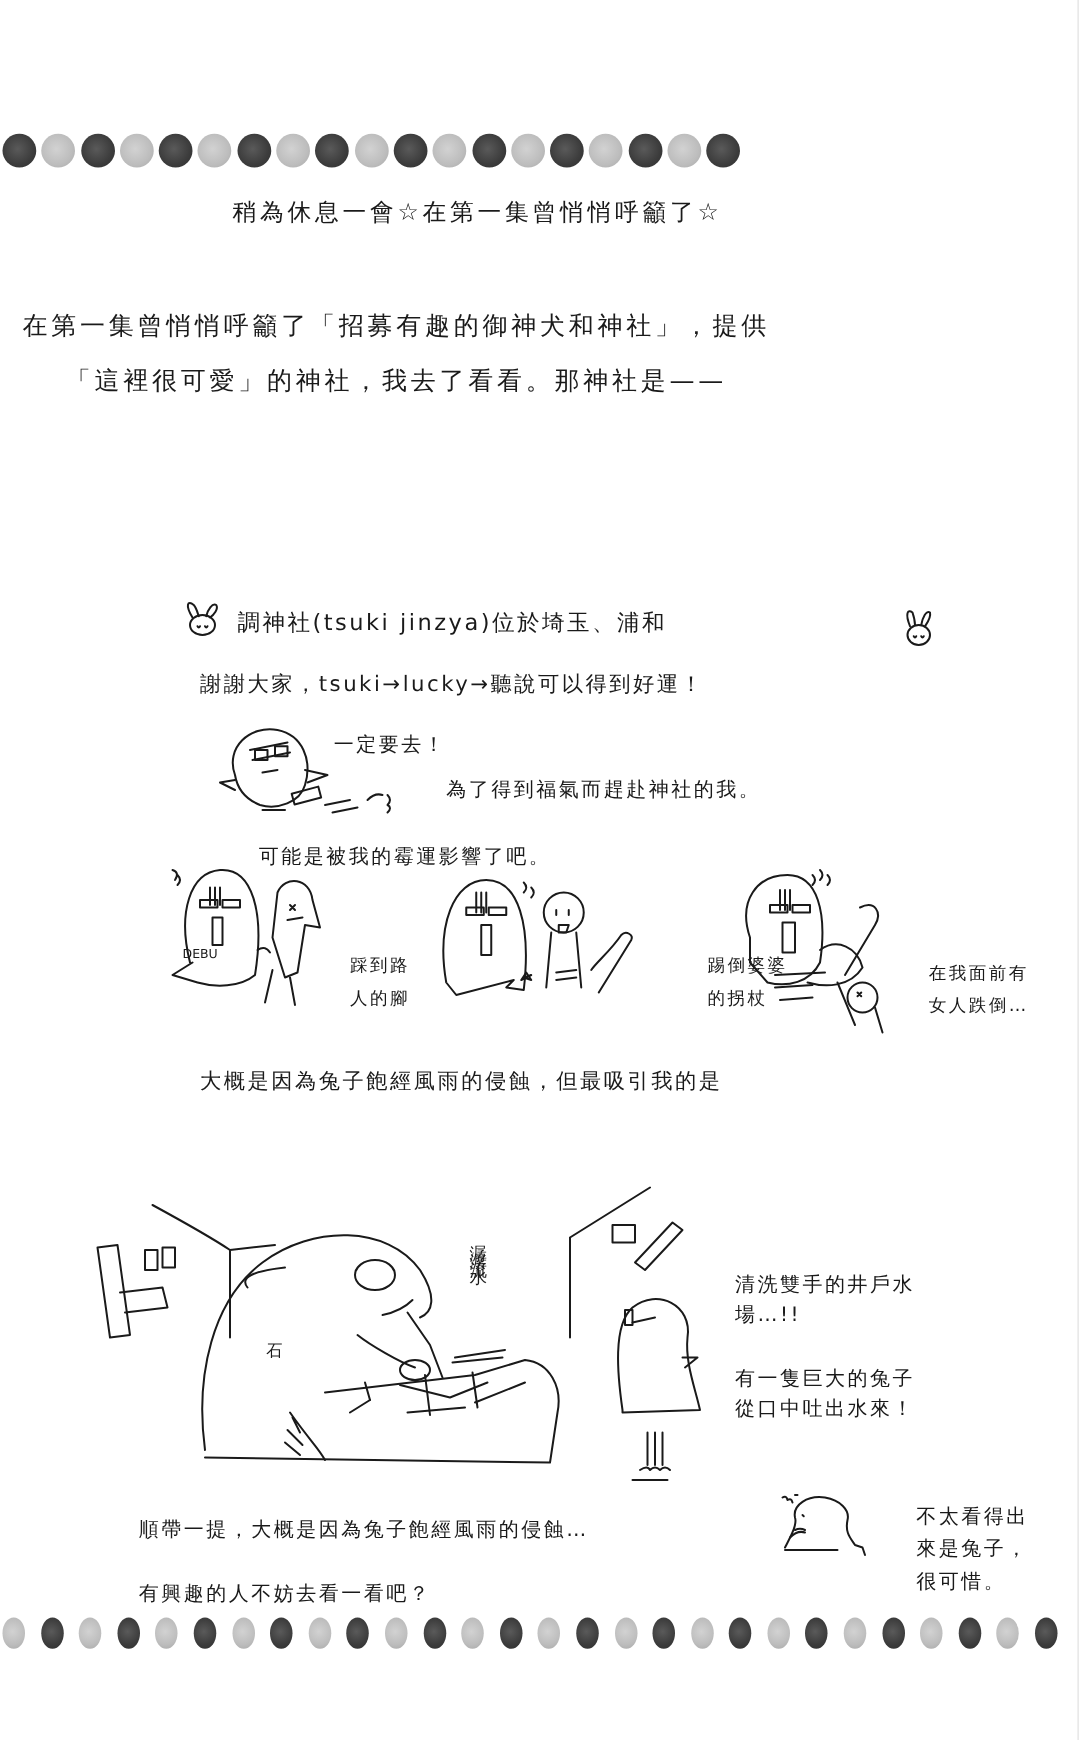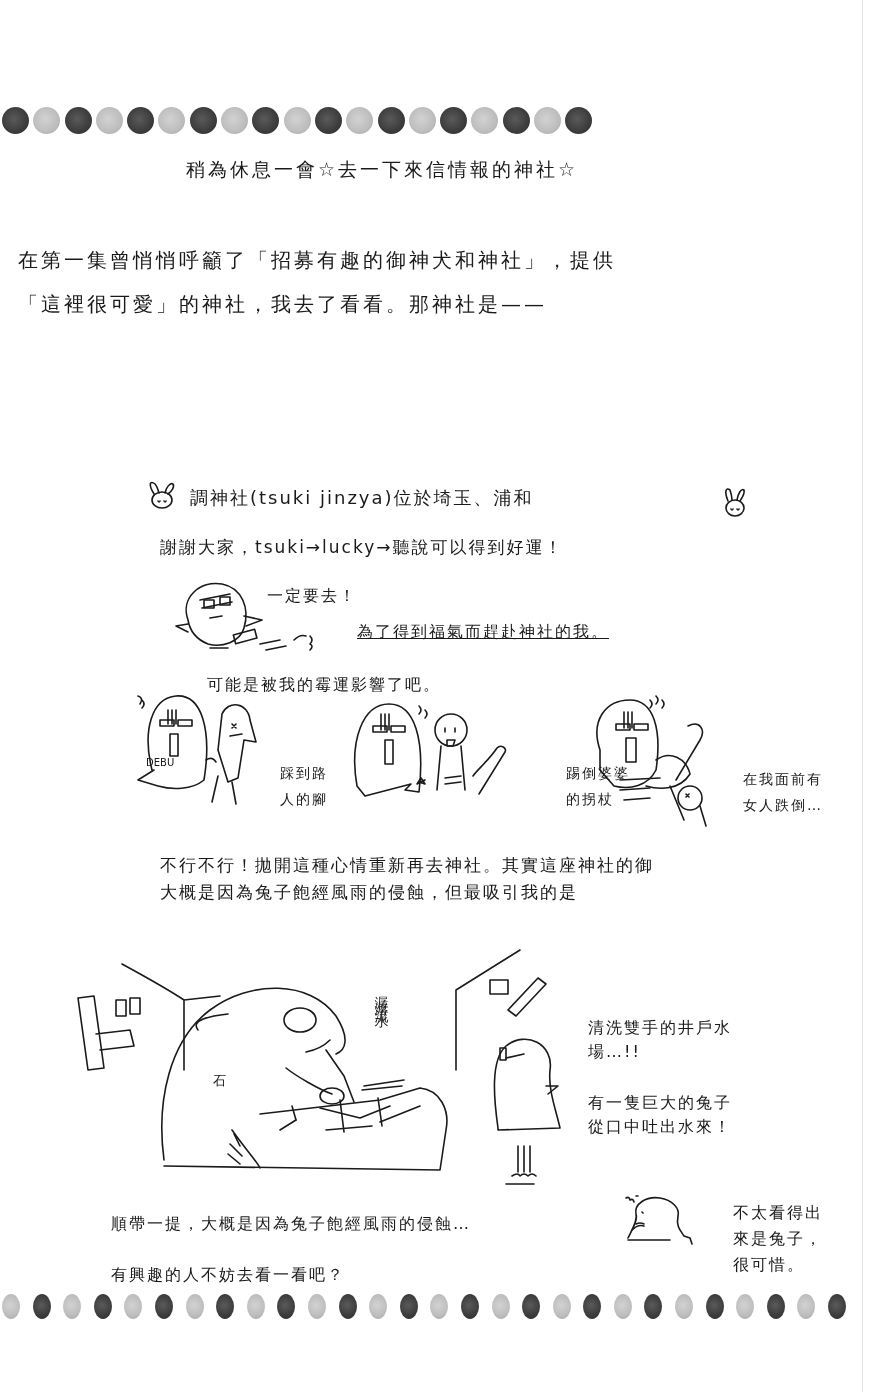--- a/index.html
+++ b/index.html
@@ -40,25 +40,25 @@
     <div class="dot light" style="width: 27px; height: 27px;"></div>
     <div class="dot dark" style="width: 27px; height: 27px;"></div>
     <div class="dot light" style="width: 27px; height: 27px;"></div>
     <div class="dot dark" style="width: 27px; height: 27px;"></div>
     <div class="dot light" style="width: 27px; height: 27px;"></div>
     <div class="dot dark" style="width: 27px; height: 27px;"></div>
     <div class="dot light" style="width: 27px; height: 27px;"></div>
     <div class="dot dark" style="width: 27px; height: 27px;"></div>
   </div>
 
-<div class="abs title" style="left:186px; top:157px;">稍為休息一會☆去一下來信情報的神社☆</div>
+<div class="abs title" style="left:186px; top:157px;">稍為休息一會☆在第一集曾悄悄呼籲了☆</div>
 
 <div class="abs para" style="left:18px; top:240px;">
   <div>在第一集曾悄悄呼籲了「招募有趣的御神犬和神社」，提供</div>
-  <div style="margin-top:4px;">「這裡很可愛」的神社，我去了看看。那神社是——</div>
+  <div style="margin-top:4px;text-align:center;">「這裡很可愛」的神社，我去了看看。那神社是——</div>
 </div>
 
 <svg class="ill" style="left:146px; top:480px;" width="32" height="30" viewBox="0 0 32 30">
   <path d="M8 14 C2 4 4 0 9 4 C11 6 12 10 13 13"></path>
   <path d="M19 13 C20 8 24 2 27 4 C29 7 25 12 22 14"></path>
   <ellipse cx="16" cy="20" rx="10" ry="8"></ellipse>
   <path d="M12 21 q1 2 2 0 M18 21 q1 2 2 0"></path>
 </svg>
 <div class="abs cap" style="left:190px; top:486px; font-size:18px;">調神社(tsuki jinzya)位於埼玉、浦和</div>
 <svg class="ill" style="left:718px; top:485px;" width="32" height="34" viewBox="0 0 32 34">
@@ -77,21 +77,21 @@
     <rect x="50" y="19" width="10" height="8"></rect>
   <path d="M40 40 L52 38"></path>
   <path d="M74 38 L92 42 L76 48"></path>
   <path d="M18 46 L6 48 L18 54"></path>
   <rect x="64" y="54" width="22" height="9" transform="rotate(-15 75 58)"></rect>
   <path d="M90 66 L110 62 M96 72 L116 68"></path>
   <path d="M124 62 q6 -6 12 -4 M140 58 q4 4 0 8 q4 2 0 6"></path>
   <path d="M40 70 L58 70"></path>
 </svg>
 <div class="abs med" style="left:267px; top:584px;">一定要去！</div>
-<div class="abs med" style="left:357px; top:620px;text-decoration:underline;">為了得到福氣而趕赴神社的我。</div>
+<div class="abs med" style="left:357px; top:620px;">為了得到福氣而趕赴神社的我。</div>
 
 <div class="abs med" style="left:207px; top:673px;">可能是被我的霉運影響了吧。</div>
 
 <svg class="ill" style="left:132px; top:690px;" width="140" height="120" viewBox="0 0 140 120">
   <path d="M10 10 q4 4 0 8 M6 6 q6 2 2 8"></path>
   <path d="M20 80 C10 40 20 8 44 6 C70 4 80 40 72 90 C60 100 40 100 26 96 L6 90 L22 80"></path>
   <path d="M36 20 L36 34 M40 20 L40 34 M44 20 L44 34"></path>
   <rect x="28" y="30" width="14" height="6"></rect>
     <rect x="46" y="30" width="14" height="6"></rect>
   <rect x="38" y="44" width="8" height="22"></rect>
@@ -139,21 +139,20 @@
   <circle cx="100" cy="108" r="12"></circle>
   <path d="M96 104 l3 3 M99 104 l-3 3"></path>
   <path d="M80 96 L94 130 M110 116 L116 136"></path>
 </svg>
 <div class="abs small" style="left:743px; top:766px;">
   <div>在我面前有</div>
   <div>女人跌倒…</div>
 </div>
 
 <div class="abs" style="left:160px; top:852px; font-size:17px; letter-spacing:2px; line-height:27px;">
-  <div>不行不行！拋開這種心情重新再去神社。其實這座神社的御</div>
   <div>大概是因為兔子飽經風雨的侵蝕，但最吸引我的是</div>
 </div>
 
 <svg class="ill" style="left:60px; top:950px;" width="520" height="240" viewBox="0 0 520 240">
 
   <path d="M18 48 L34 46 L44 118 L28 120 Z M36 84 L70 80 L74 96 L40 100"></path>
   <rect x="56" y="50" width="10" height="16"></rect>
     <rect x="70" y="48" width="10" height="16"></rect>
 
   <path d="M62 14 C84 26 106 38 124 50 M124 50 L124 120 M124 50 L160 46"></path>

